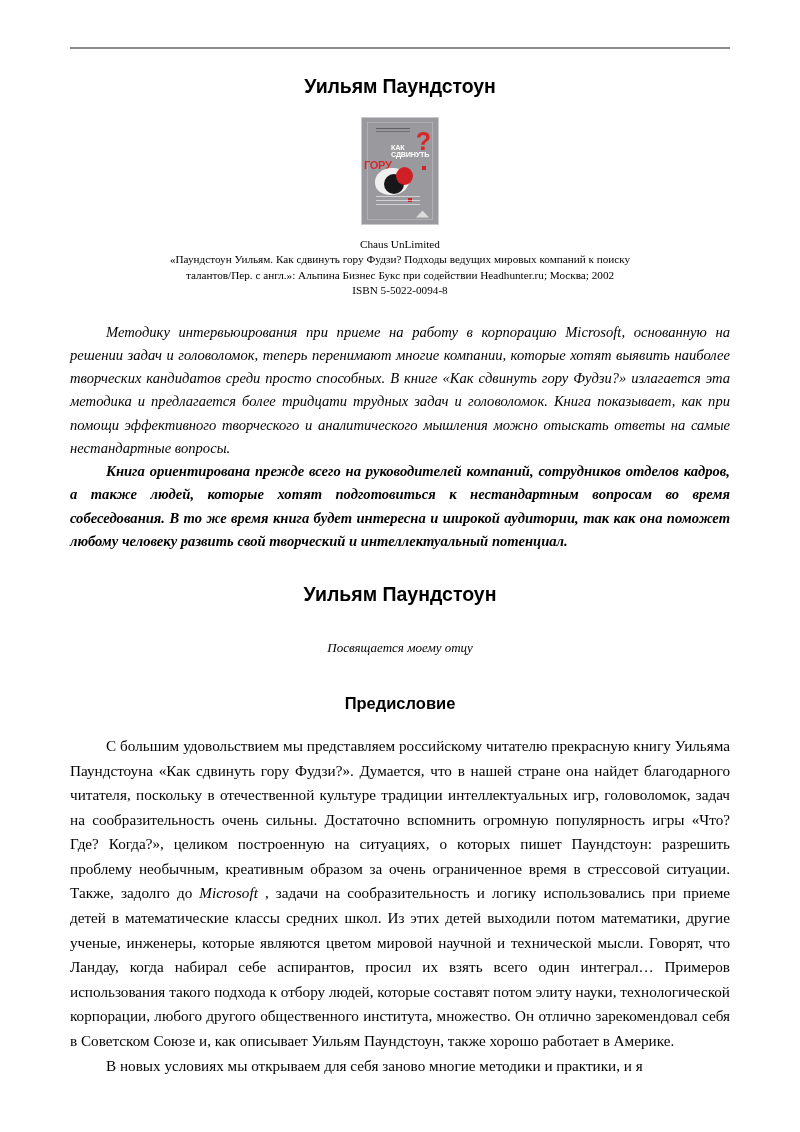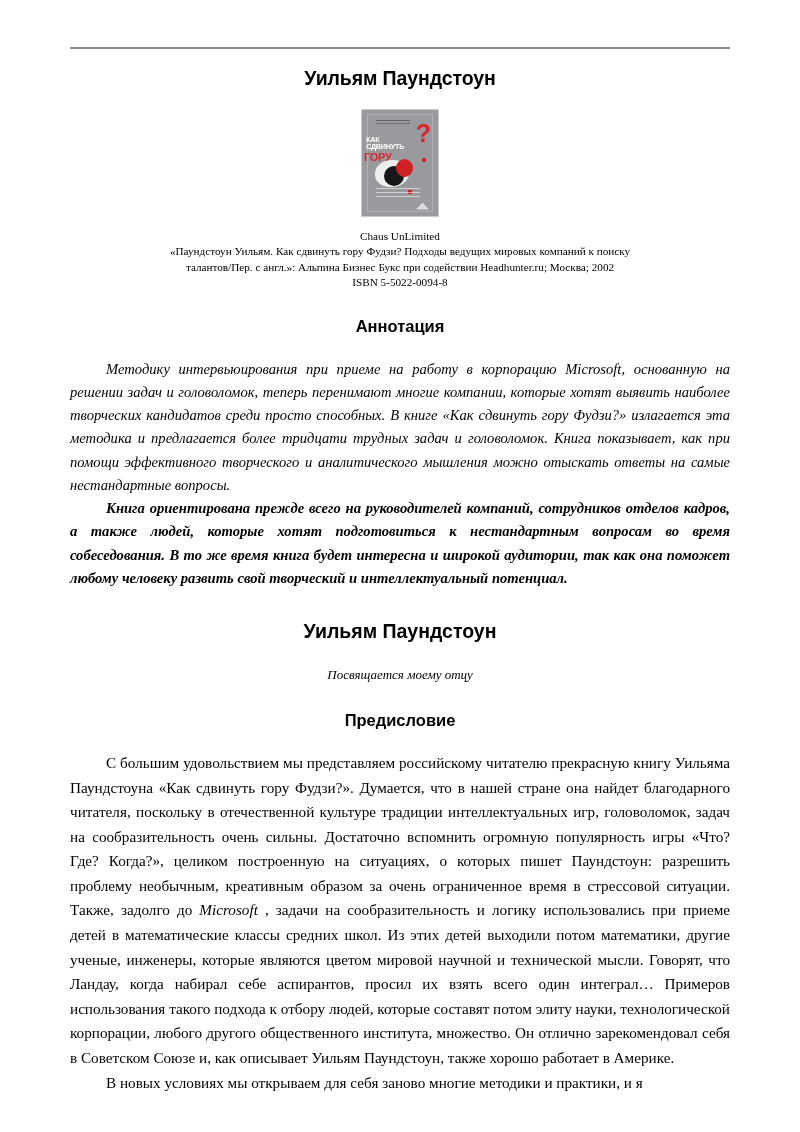--- a/index.html
+++ b/index.html
@@ -15,21 +15,21 @@
     font-family: "Liberation Serif", "DejaVu Serif", serif;
     color: #000000;
     overflow: hidden;
   }
 
   .page {
     position: relative;
     width: 800px;
     height: 1132px;
     box-sizing: border-box;
-    padding: 4px 70px;
+    padding: 12px 70px;
   }
 
   
   .header-rule {
     position: absolute;
     left: 70px;
     top: 47px;
     width: 660px;
     height: 2px;
     background: #8c8c8c;
@@ -74,21 +74,21 @@
     right: 7px;
     top: 11px;
     color: #d8272c;
     font-family: "Liberation Sans", "DejaVu Sans", sans-serif;
     font-weight: bold;
     font-size: 25px;
     line-height: 25px;
   }
   .cover .ctitle {
     position: absolute;
-    left: 4px;
+    left: 29px;
     top: 26px;
     color: #ffffff;
     font-family: "Liberation Sans", "DejaVu Sans", sans-serif;
     font-weight: bold;
     font-size: 7.2px;
     line-height: 7.6px;
     letter-spacing: -0.2px;
     text-align: left;
   }
   .cover .ctitle-red {
@@ -210,21 +210,21 @@
     padding-top: 28px;
     text-align: center;
     font-family: "Liberation Sans", "DejaVu Sans", sans-serif;
     font-weight: bold;
     line-height: 26px;
   }
   .inner-title .author { display: block; font-size: 19.5px; }
   .inner-title .work { display: block; font-size: 21.5px; letter-spacing: -0.2px; }
 
   .dedication {
-    margin: 0;
+    margin: 10px;
     padding-top: 22px;
     text-align: center;
     font-style: italic;
     font-size: 13px;
     line-height: 18px;
   }
 
   
   .body-text {
     margin: 0;
@@ -269,21 +269,20 @@
     </div>
   </div>
 
   <div class="imprint">
     <span class="ln">Chaus UnLimited</span>
     <span class="ln">«Паундстоун Уильям. Как сдвинуть гору Фудзи? Подходы ведущих мировых компаний к поиску</span>
     <span class="ln">талантов/Пер. с англ.»: Альпина Бизнес Букс при содействии Headhunter.ru; Москва; 2002</span>
     <span class="ln">ISBN 5-5022-0094-8</span>
   </div>
 
-  <h2 class="section-heading heading-annotation">Аннотация</h2>
 
   <p class="annotation">Методику интервьюирования при приеме на работу в корпорацию Microsoft, основанную на решении задач и головоломок, теперь перенимают многие компании, которые хотят выявить наиболее творческих кандидатов среди просто способных. В книге «Как сдвинуть гору Фудзи?» излагается эта методика и предлагается более тридцати трудных задач и головоломок. Книга показывает, как при помощи эффективного творческого и аналитического мышления можно отыскать ответы на самые нестандартные вопросы.</p>
   <p class="annotation">Книга ориентирована прежде всего на руководителей компаний, сотрудников отделов кадров, а также людей, которые хотят подготовиться к нестандартным вопросам во время собеседования. В то же время книга будет интересна и широкой аудитории, так как она поможет любому человеку развить свой творческий и интеллектуальный потенциал.</p>
 
   <div class="inner-title">
     <span class="author">Уильям Паундстоун</span>
   </div>
 
   <p class="dedication">Посвящается моему отцу</p>
 

